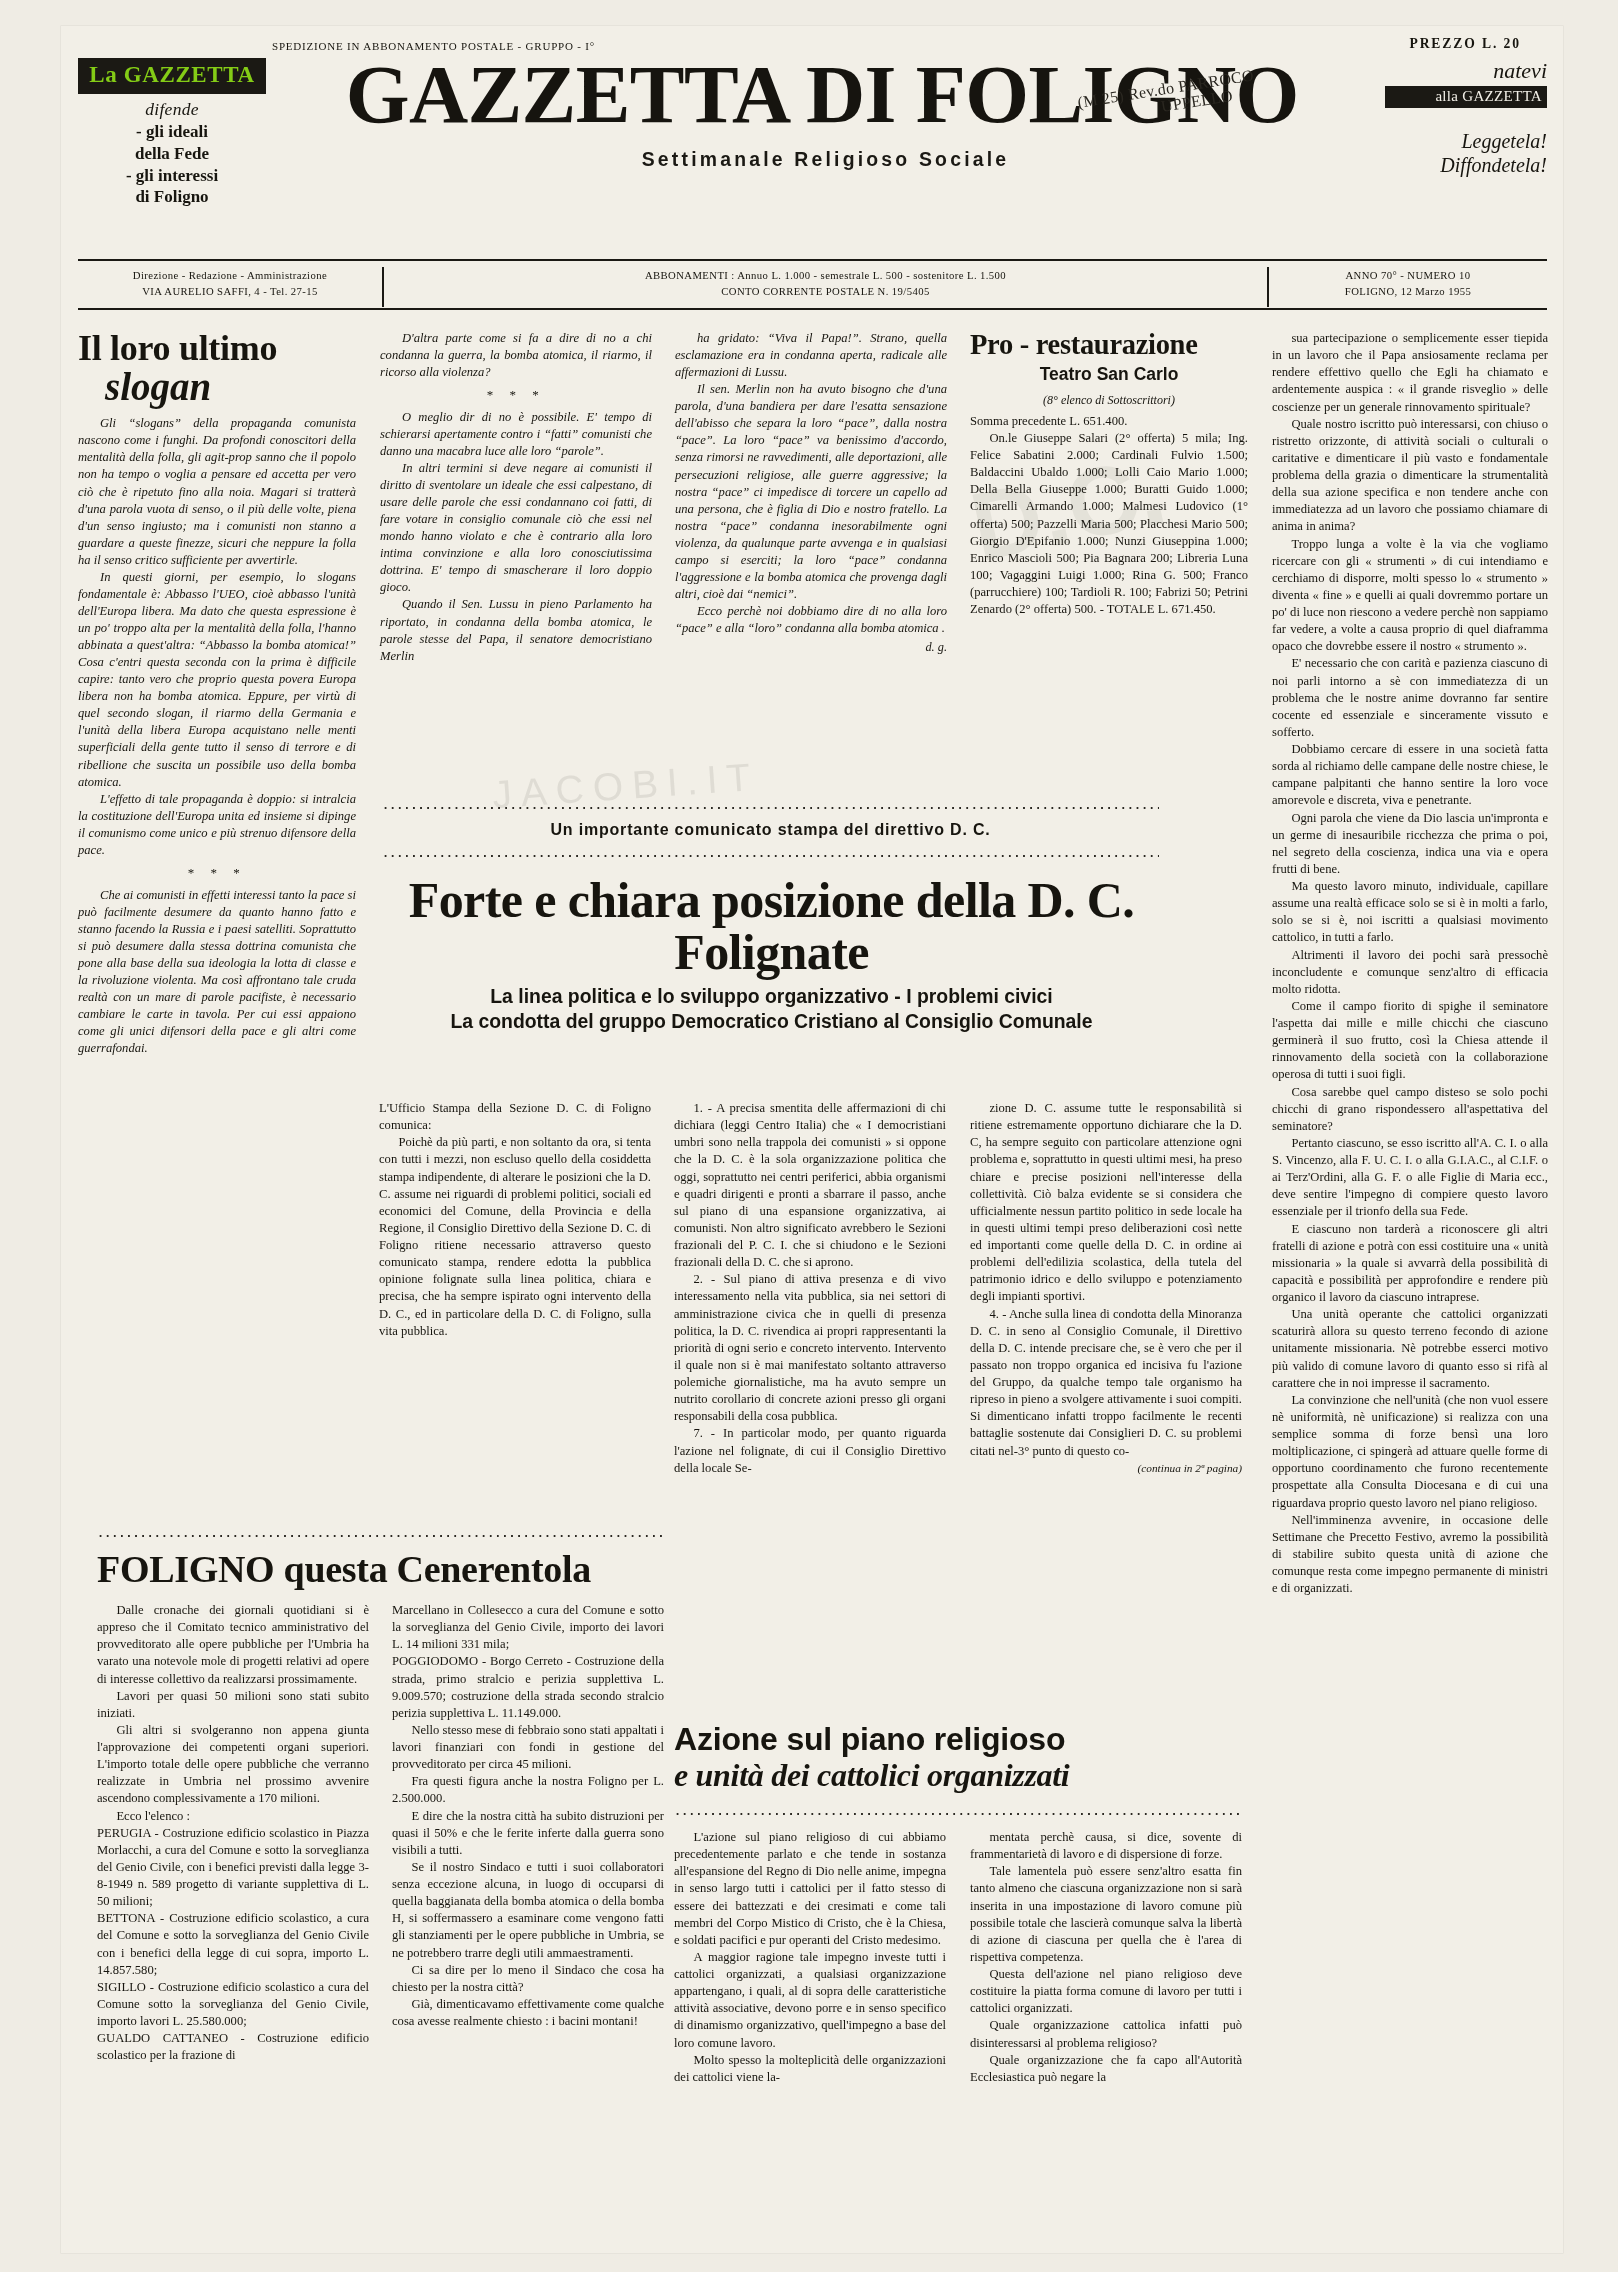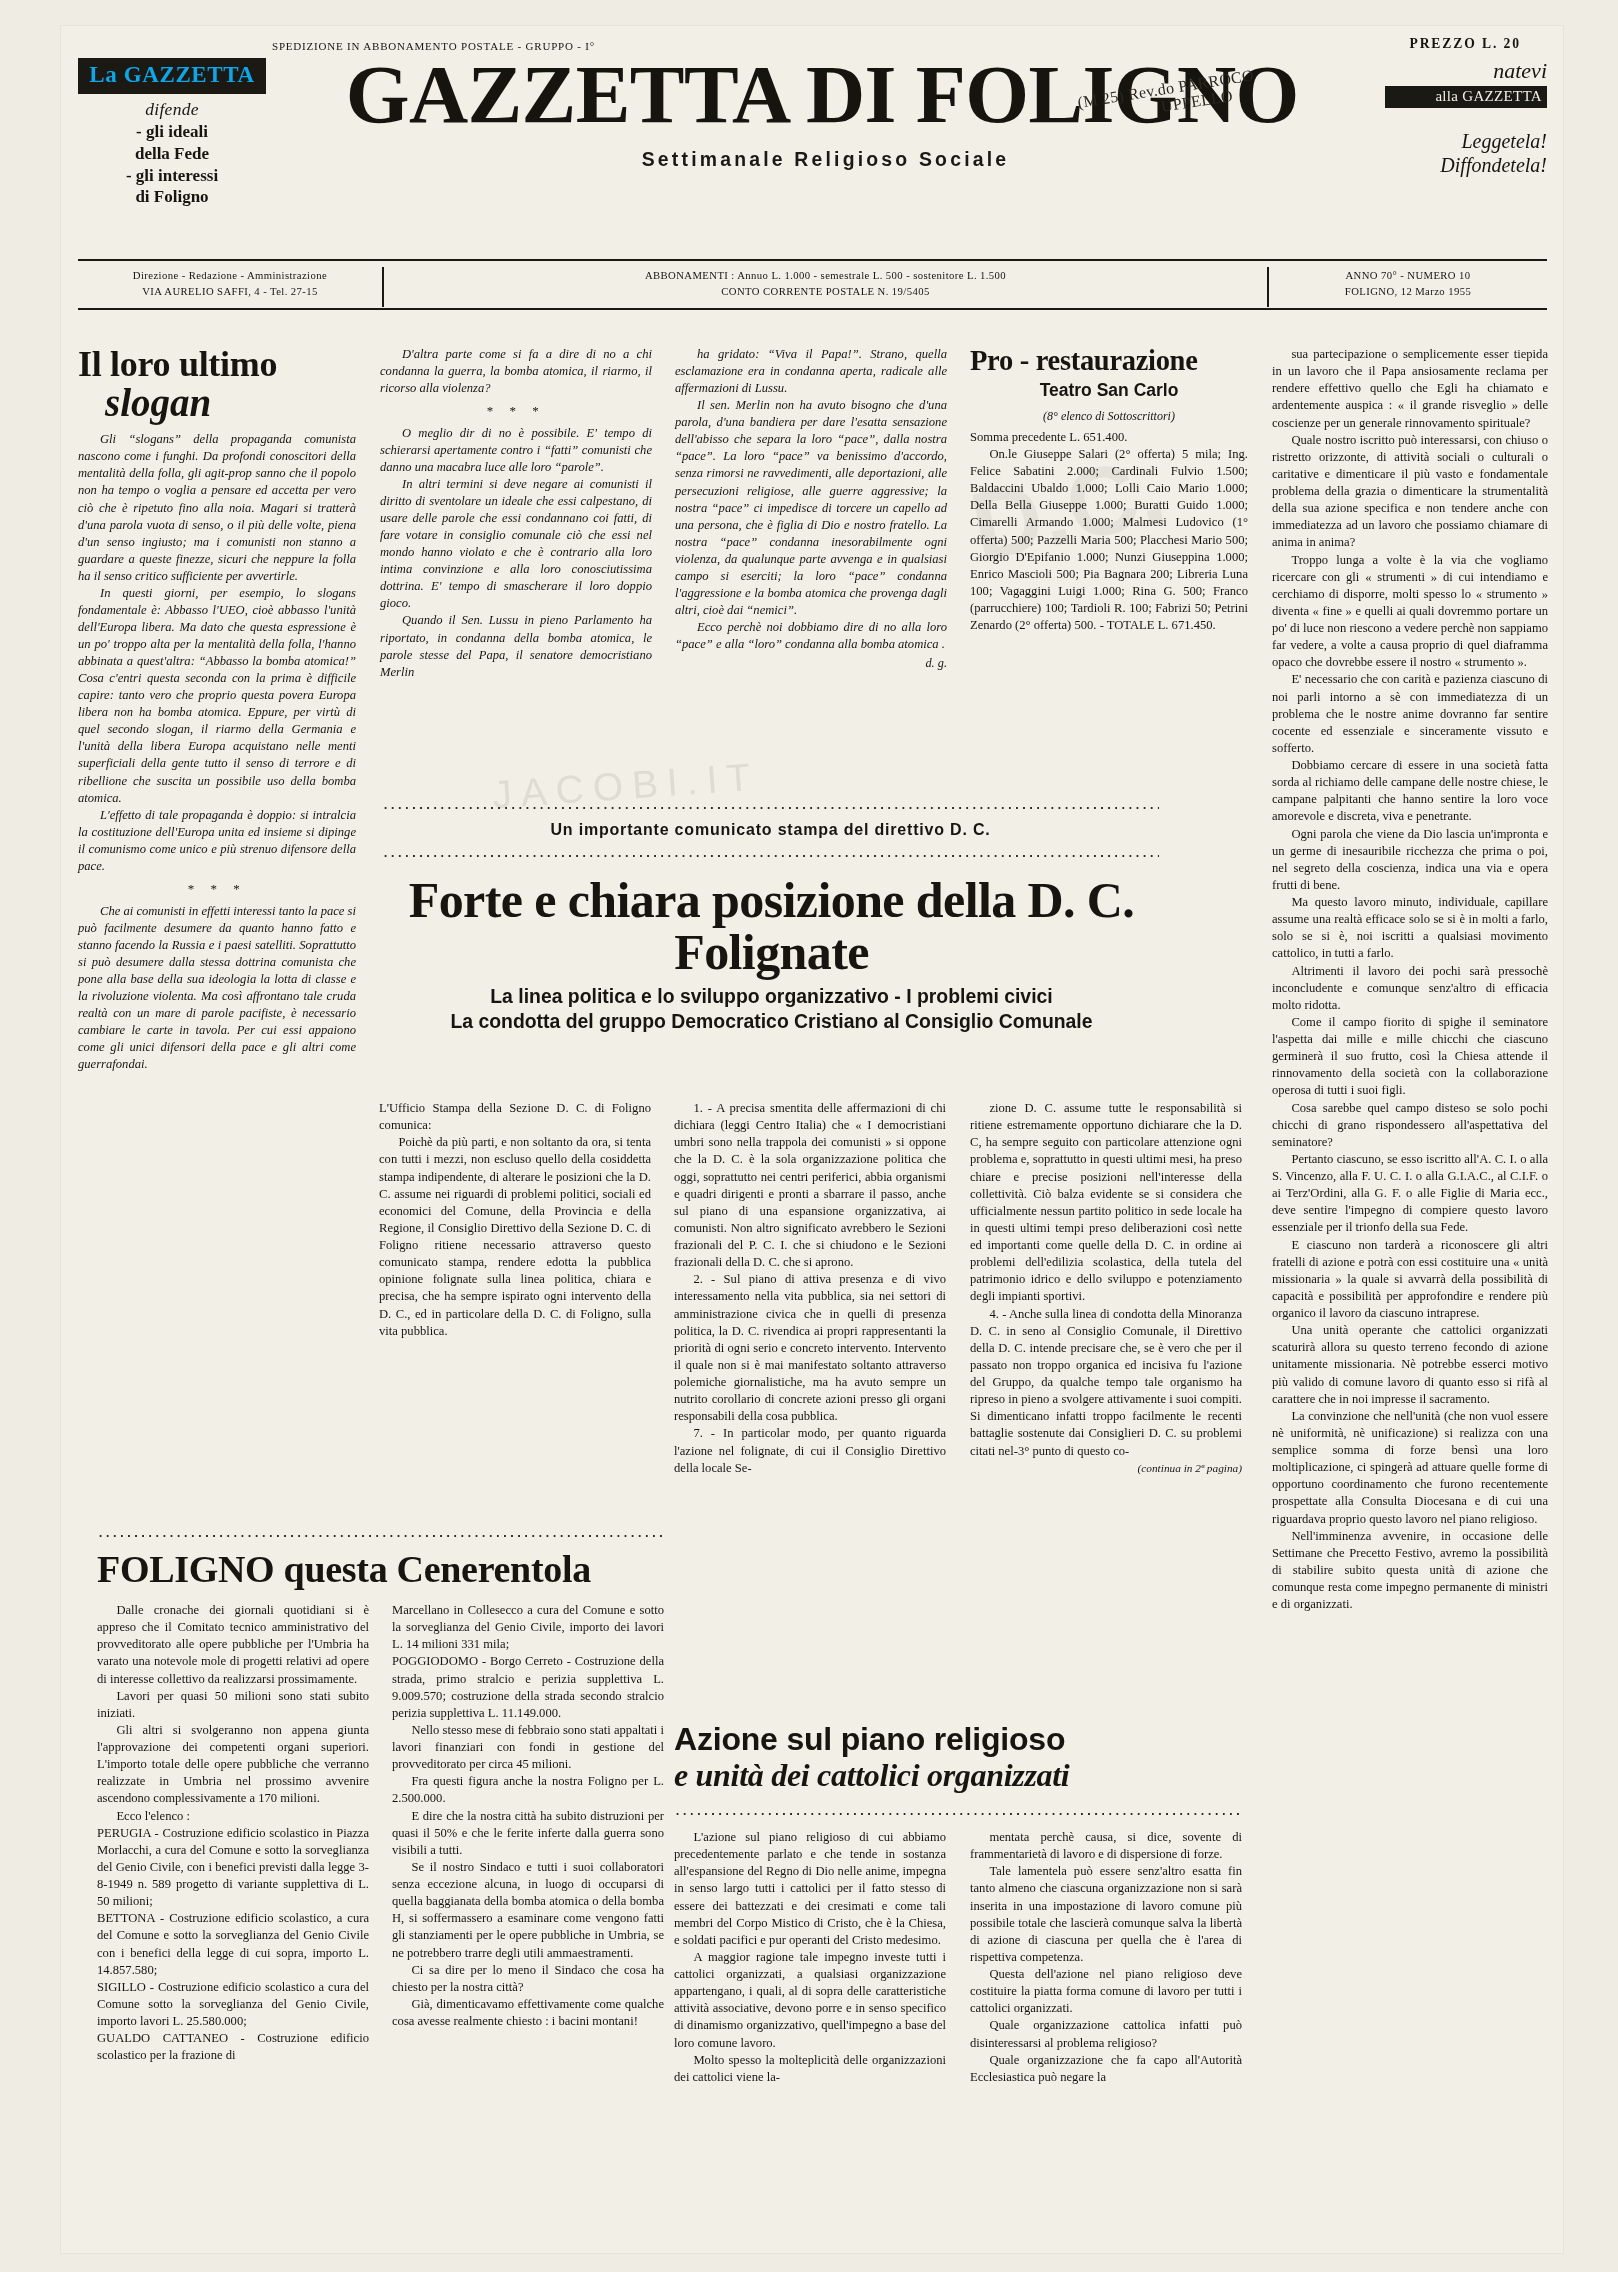--- a/index.html
+++ b/index.html
@@ -51,21 +51,21 @@
     margin-top: 3.9px;
   }
   .mast-left {
     width: 188px;
     flex: none;
     text-align: center;
     padding-top: 2.6px;
   }
   .mast-left .band {
     background: #1b1914;
-    color: #0ea5e9;
+    color: #84cc16;
     font-family: "Liberation Serif", serif;
     font-weight: bold;
     font-size: 23px;
     letter-spacing: 0.6px;
     padding: 3.9px 2.6px 5.2px 2.6px;
   }
   .mast-left .l1 {
     font-style: italic;
     font-size: 17.5px;
     margin-top: 5.2px;
@@ -149,21 +149,21 @@
     letter-spacing: 0.4px;
   }
   .infobar .cell { text-align: center; line-height: 1.5; }
   .infobar .c1 { width: 304px; }
   .infobar .c2 { flex: 1; }
   .infobar .c3 { width: 278px; }
   .vrule { width: 1.9px; background: #1b1914; align-self: stretch; }
 
   
   .content { position: absolute; left: 78px; top: 330px; width: 1469px; }
-  .col { position: absolute; top: 16px; }
+  .col { position: absolute; top: 0; }
   .c-1 { left: 0; width: 278px; }
   .c-2 { left: 302px; width: 272px; }
   .c-3 { left: 597px; width: 272px; }
   .c-4 { left: 892px; width: 278px; }
   .c-5 { left: 1194px; width: 276px; }
 
   p.t {
     font-size: 12.6px;
     line-height: 1.355;
     text-align: justify;

